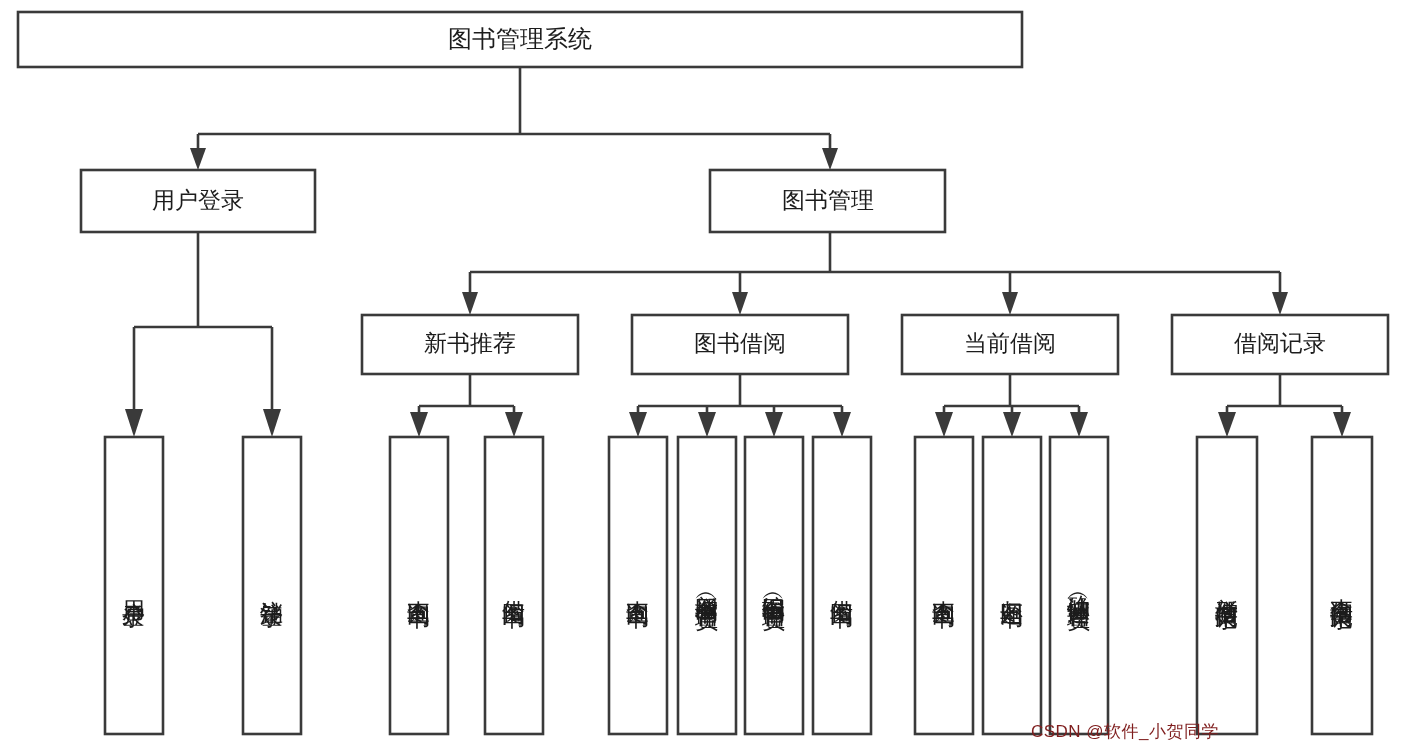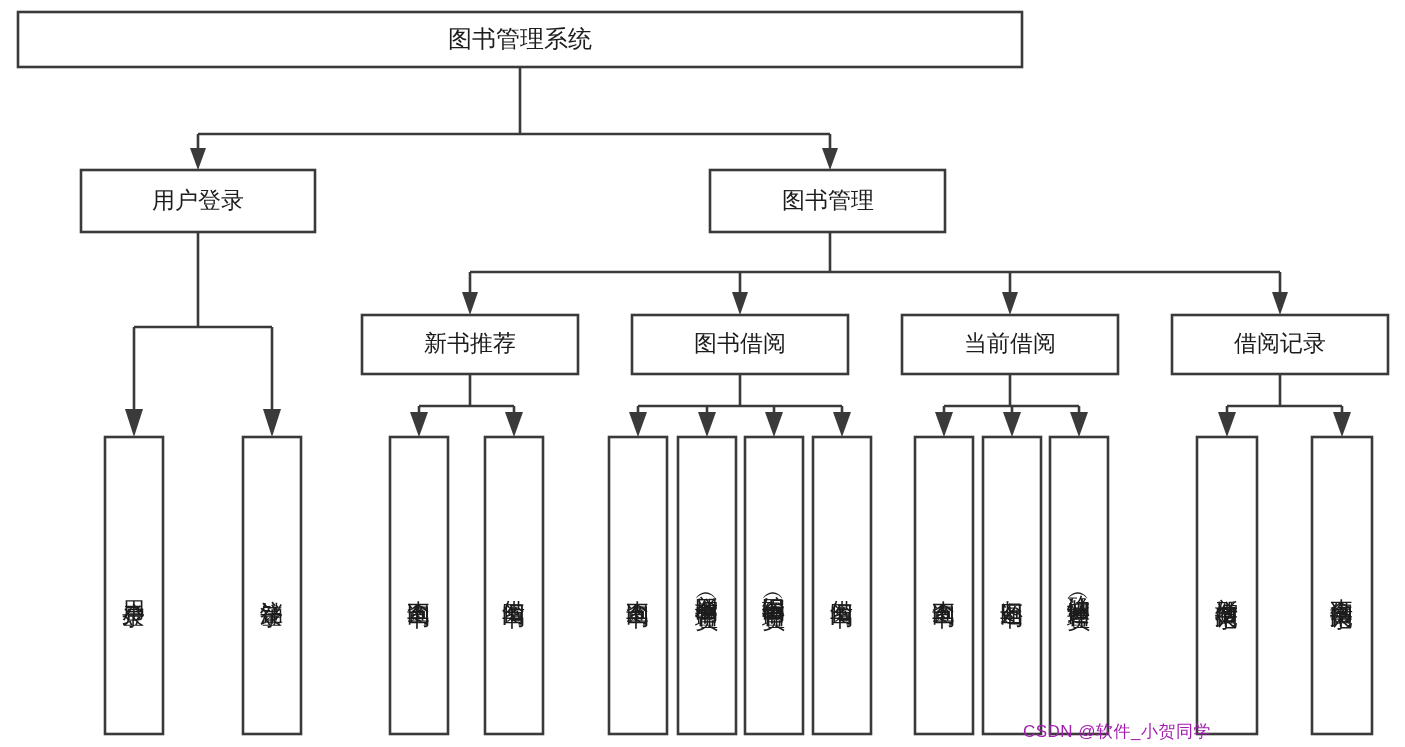--- a/index.html
+++ b/index.html
@@ -68,25 +68,25 @@
     color: #1c1c1c;
     display: flex;
     align-items: center;
     justify-content: center;
     text-align: center;
     white-space: nowrap;
     pointer-events: none;
   }
   .watermark {
     position: absolute;
-    right: 8px;
+    right: 0;
     bottom: 4px;
     font-family: "Liberation Sans", "DejaVu Sans", sans-serif;
     font-size: 17px;
-    color: #a21caf;
+    color: #7f1d1d;
     letter-spacing: 0.5px;
     white-space: nowrap;
   }
 </style>
 </head>
 <body>
 
 <div id="diagram-root">
 
   <svg class="diagram-canvas" viewBox="0 0 1405 747" xmlns="http://www.w3.org/2000/svg">

